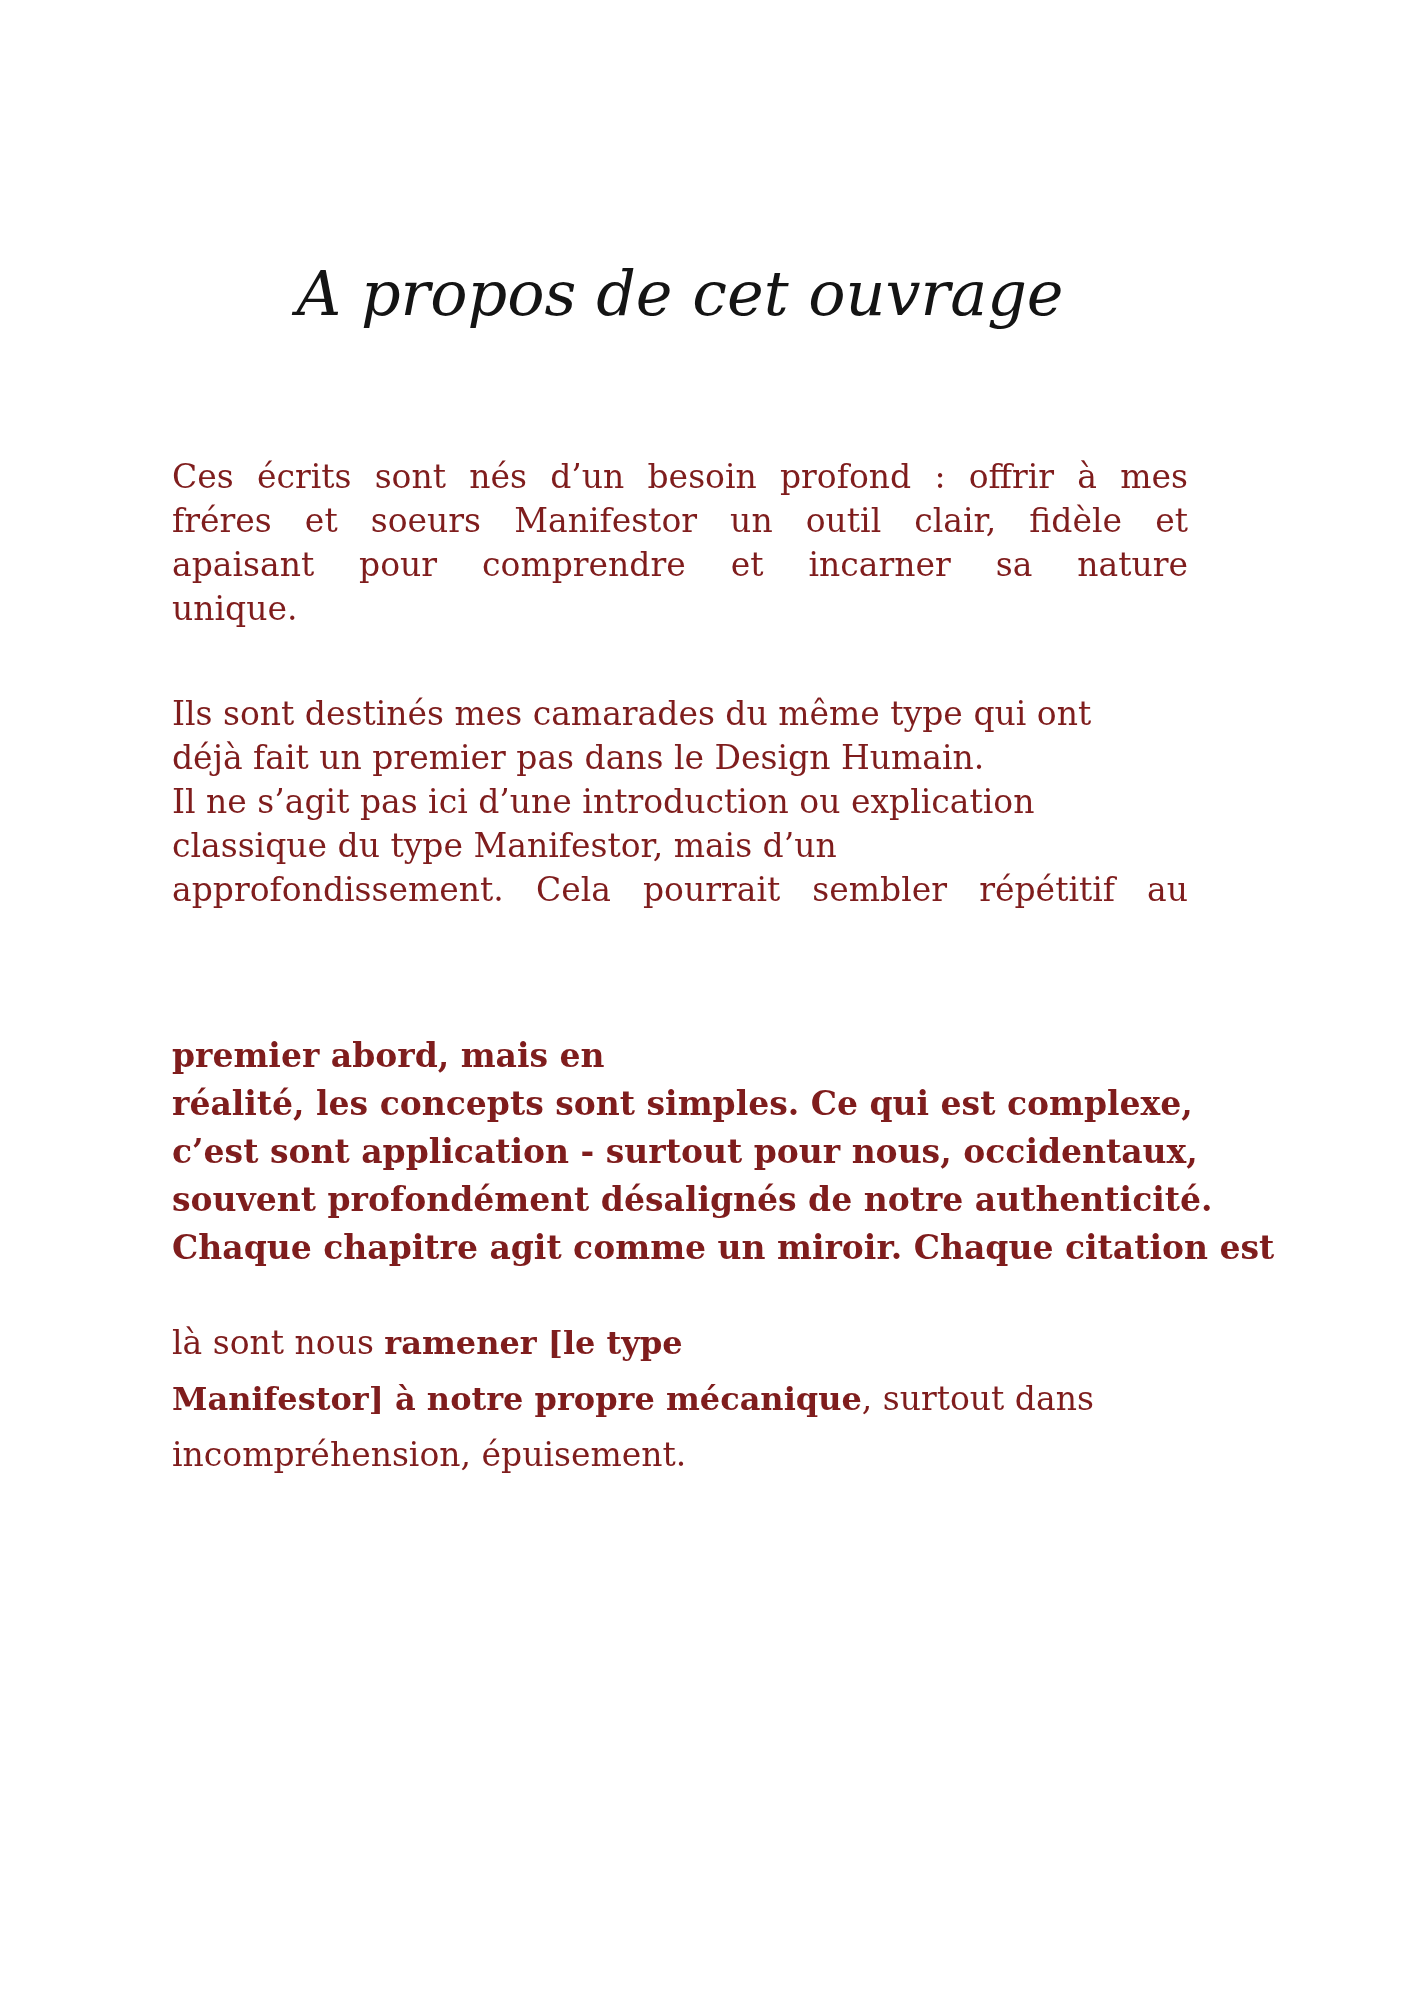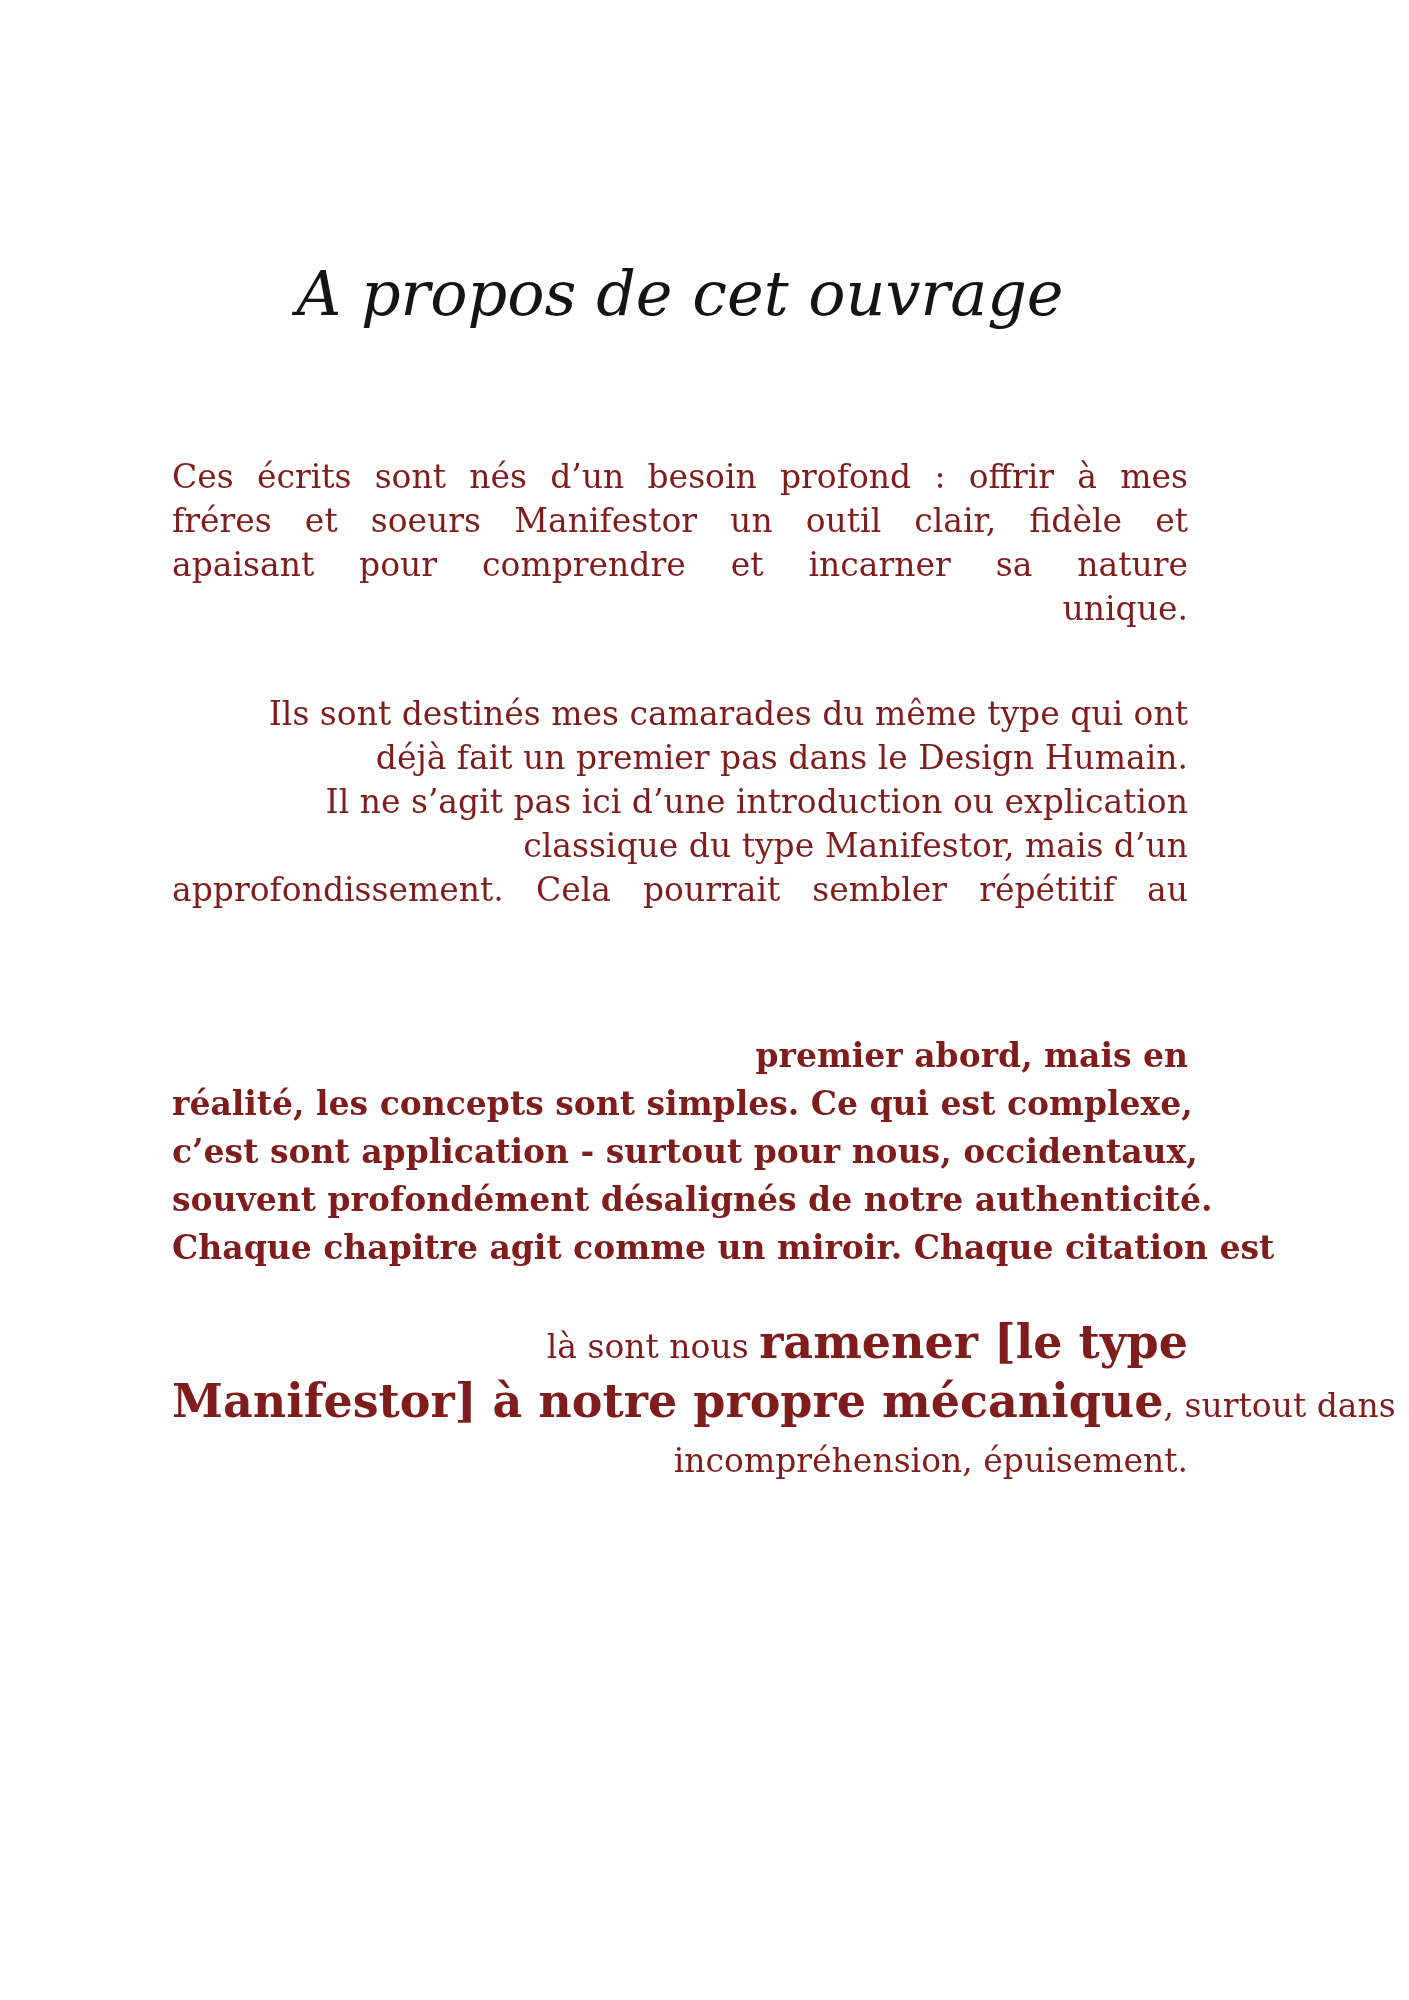--- a/index.html
+++ b/index.html
@@ -32,39 +32,38 @@
   }
   .para {
     position: absolute;
     left: 172px;
     width: 1016px;
     font-size: 33px;
     color: #7f1d1d;
   }
   .para .line {
     white-space: nowrap;
-    text-align: right;
   }
   
   .para .line.j {
     white-space: normal;
     text-align: justify;
     text-align-last: justify;
   }
   .p1 { top: 455px; }
   .p1 .line { line-height: 44px; }
   .p2 { top: 692px; }
   .p2 .line { line-height: 44px; }
   .p3 { top: 1032px; }
   .p3 .line { line-height: 48px; font-weight: bold; }
   .p4 { top: 1315px; }
   .p4 .line { line-height: 55px; }
   .b {
     font-weight: bold;
-    font-size: 46px;
+    font-size: 32px;
   }
 </style>
 </head>
 <body>
 
 <div class="page">
 
   <h1 class="title">A propos de cet ouvrage</h1>
 
   <div class="para p1">

